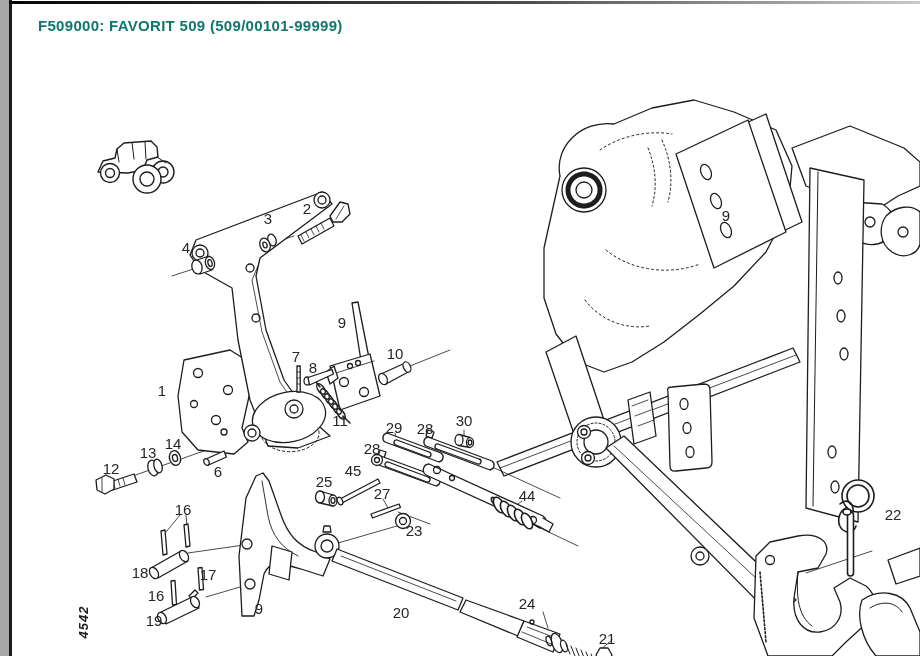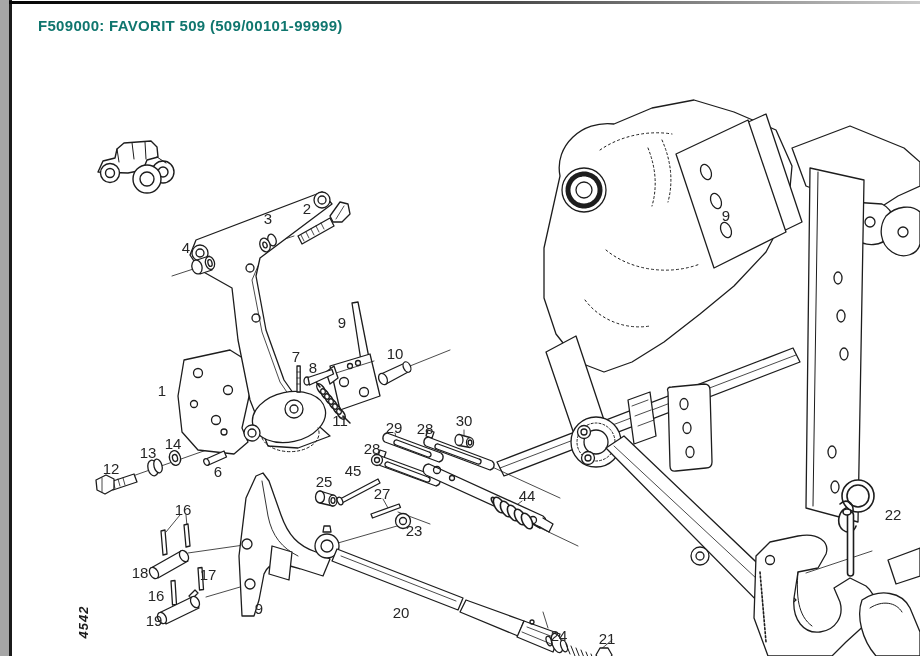--- a/index.html
+++ b/index.html
@@ -389,21 +389,21 @@
     <div class="part-label" style="left: 259px; top: 608px;">9</div>
     <div class="part-label" style="left: 183px; top: 509px;">16</div>
     <div class="part-label" style="left: 156px; top: 595px;">16</div>
     <div class="part-label" style="left: 208px; top: 574px;">17</div>
     <div class="part-label" style="left: 140px; top: 572px;">18</div>
     <div class="part-label" style="left: 154px; top: 620px;">19</div>
     <div class="part-label" style="left: 401px; top: 612px;">20</div>
     <div class="part-label" style="left: 607px; top: 638px;">21</div>
     <div class="part-label" style="left: 893px; top: 514px;">22</div>
     <div class="part-label" style="left: 414px; top: 530px;">23</div>
-    <div class="part-label" style="left: 559px; top: 603px; margin-top: 32px;">24</div>
+    <div class="part-label" style="left: 527px; top: 603px;">24</div>
     <div class="part-label" style="left: 324px; top: 481px;">25</div>
     <div class="part-label" style="left: 353px; top: 470px;">45</div>
     <div class="part-label" style="left: 382px; top: 493px;">27</div>
     <div class="part-label" style="left: 425px; top: 428px;">28</div>
     <div class="part-label" style="left: 372px; top: 448px;">28</div>
     <div class="part-label" style="left: 394px; top: 427px;">29</div>
     <div class="part-label" style="left: 464px; top: 420px; text-align: center;">30</div>
     <div class="part-label" style="left: 527px; top: 495px;">44</div>
   </div>
 

